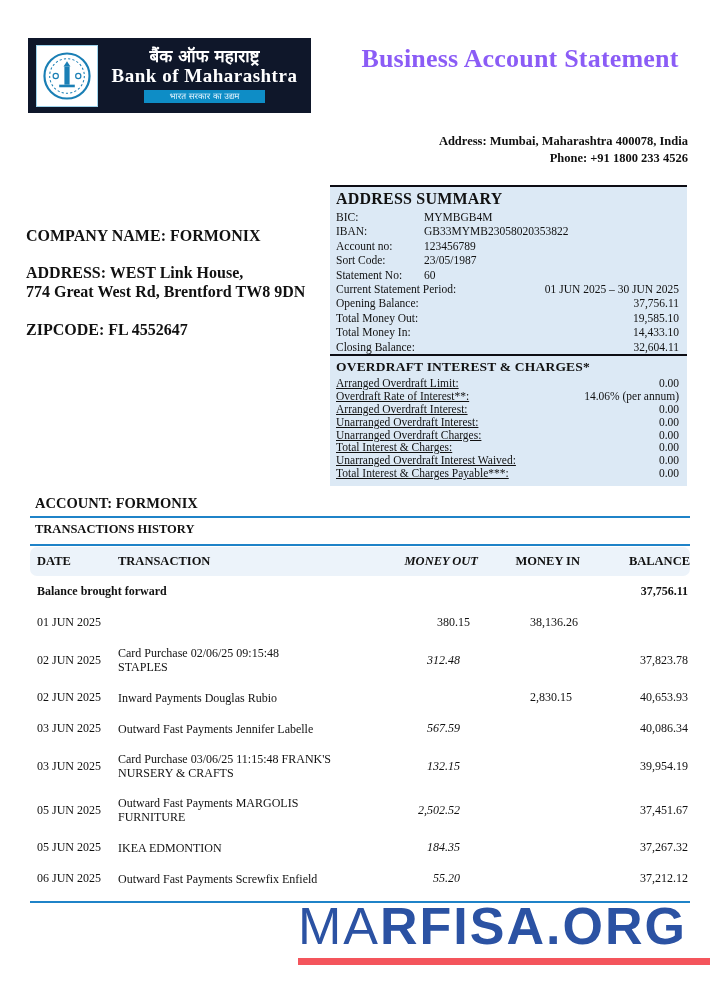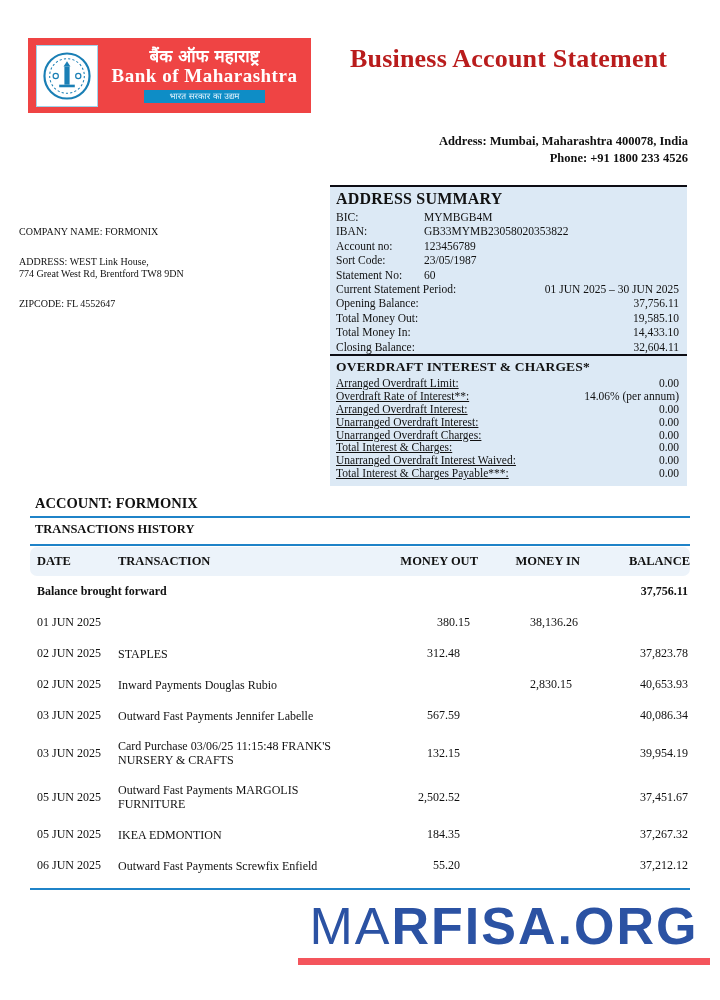--- a/index.html
+++ b/index.html
@@ -3,35 +3,35 @@
 <meta charset="utf-8">
 <style>
   html,body{margin:0;padding:0;background:#ffffff;}
   .page{
     position:relative;width:720px;height:1000px;margin:0 auto;
     background:#ffffff;overflow:hidden;
     font-family:"Liberation Serif", serif;color:#111111;
   }
   
   .logo{position:absolute;left:28px;top:38px;width:283px;height:75px;
-    background:#ef4444;display:flex;align-items:center;}
+    background:#0f172a;display:flex;align-items:center;}
   .emblem-box{width:60px;height:60px;background:#ffffff;margin-left:8px;
     border:1px solid #9fd4ec;display:flex;align-items:center;justify-content:center;flex:0 0 auto;}
   .logo-text{flex:1;text-align:center;color:#ffffff;line-height:1.05;padding:0 6px;}
   .logo-hindi{font-family:"DejaVu Sans", sans-serif;font-weight:bold;font-size:17px;}
   .logo-english{font-family:"Liberation Serif", serif;font-weight:bold;font-size:19px;letter-spacing:.5px;}
   .logo-strip{display:inline-block;background:#0e8dc6;font-family:"DejaVu Sans", sans-serif;
     font-size:8.5px;padding:2px 26px;margin-top:2px;color:#e8f6ff;}
   
-  .doc-title{position:absolute;left:350px;top:44px;width:340px;text-align:left;
-    font-size:26px;font-weight:bold;color:#b91c1c;letter-spacing:.2px;}
+  .doc-title{position:absolute;left:350px;top:44px;width:340px;text-align:center;
+    font-size:26px;font-weight:bold;color:#8b5cf6;letter-spacing:.2px;}
   .contact{position:absolute;right:32px;top:133px;text-align:right;
     font-size:12.5px;font-weight:bold;line-height:1.35;}
   
-  .company{position:absolute;left:19px;top:226px;width:290px;font-size:10px;font-weight:normal;line-height:1.2;}
+  .company{position:absolute;left:26px;top:226px;width:290px;font-size:16px;font-weight:bold;line-height:1.2;}
   .company .gap{height:18px;}
   
   .info-box{position:absolute;left:330px;width:357px;background:#dce9f5;
     border-top:2px solid #0d0d14;padding:3px 6px 6px 6px;box-sizing:border-box;}
   .box-summary{top:185px;}
   .box-overdraft{top:354px;}
   .box-title{font-weight:bold;font-size:16px;letter-spacing:.2px;margin-bottom:2px;}
   .box-overdraft .box-title{font-size:13.5px;}
   .sum-row{position:relative;font-size:11.5px;line-height:14.4px;height:14.4px;white-space:nowrap;}
   .box-overdraft .sum-row{line-height:12.9px;height:12.9px;text-decoration:underline;}
@@ -42,32 +42,32 @@
   .account-title{position:absolute;left:35px;top:495px;font-size:14.5px;font-weight:bold;}
   .hrule{position:absolute;left:30px;width:660px;height:2px;background:#1f83c8;}
   .rule-1{top:516px;}
   .rule-2{top:544px;}
   .history-title{position:absolute;left:35px;top:522px;font-size:12.5px;font-weight:bold;}
   
   .tx-table{position:absolute;left:30px;top:547px;width:660px;font-size:12px;}
   .tx-row{display:grid;grid-template-columns:88px 242px 118px 102px 110px;align-items:center;padding:8px 0;border-radius:7px;}
   .tx-head{background:#ecf3fa;font-weight:bold;font-size:12.5px;padding:7px 0;}
   .tx-row .c0{padding-left:7px;}
-  .tx-row .c2{text-align:right;padding-right:18px;}
+  .tx-row .c2{text-align:right;padding-right:18px;font-style:italic;}
   .tx-row .c3{text-align:right;padding-right:8px;}
   .tx-row .c4{text-align:right;padding-right:2px;}
   .tx-head .c2{padding-right:0;}
   .tx-head .c3{padding-right:0;}
   .tx-head .c4{padding-right:0;}
   .tx-open{font-weight:bold;}
   .tx-open .c0{grid-column:1 / 3;}
   .desc-line{line-height:14px;}
   .table-end{margin-top:7px;height:2px;background:#1f83c8;}
   
-  .footer{position:absolute;left:298px;top:898px;width:412px;text-align:center;}
+  .footer{position:absolute;left:298px;top:898px;width:412px;}
   .brand{font-family:"Liberation Sans", sans-serif;font-size:52px;color:#2b52a3;
     letter-spacing:2px;line-height:1.1;white-space:nowrap;}
   .brand .light{font-weight:400;}
   .brand .bold{font-weight:700;}
   .brand-underline{height:7px;background:#f4555c;margin-top:3px;}
 </style>
 </head>
 <body>
 
 <div class="page">
@@ -158,20 +158,21 @@
         </div>
         <div class="tx-row">
           <div class="c0">01 JUN 2025</div>
           <div class="c2"></div>
           <div class="c3">380.15</div>
           <div class="c4">38,136.26</div>
         </div>
         <div class="tx-row">
           <div class="c0">02 JUN 2025</div>
           <div class="c1">
+            <div class="desc-line">Card Purchase 02/06/25 09:15:48</div>
             <div class="desc-line">STAPLES</div>
           </div>
           <div class="c2">312.48</div>
           <div class="c3"></div>
           <div class="c4">37,823.78</div>
         </div>
         <div class="tx-row">
           <div class="c0">02 JUN 2025</div>
           <div class="c1">
             <div class="desc-line">Inward Payments Douglas Rubio</div>

